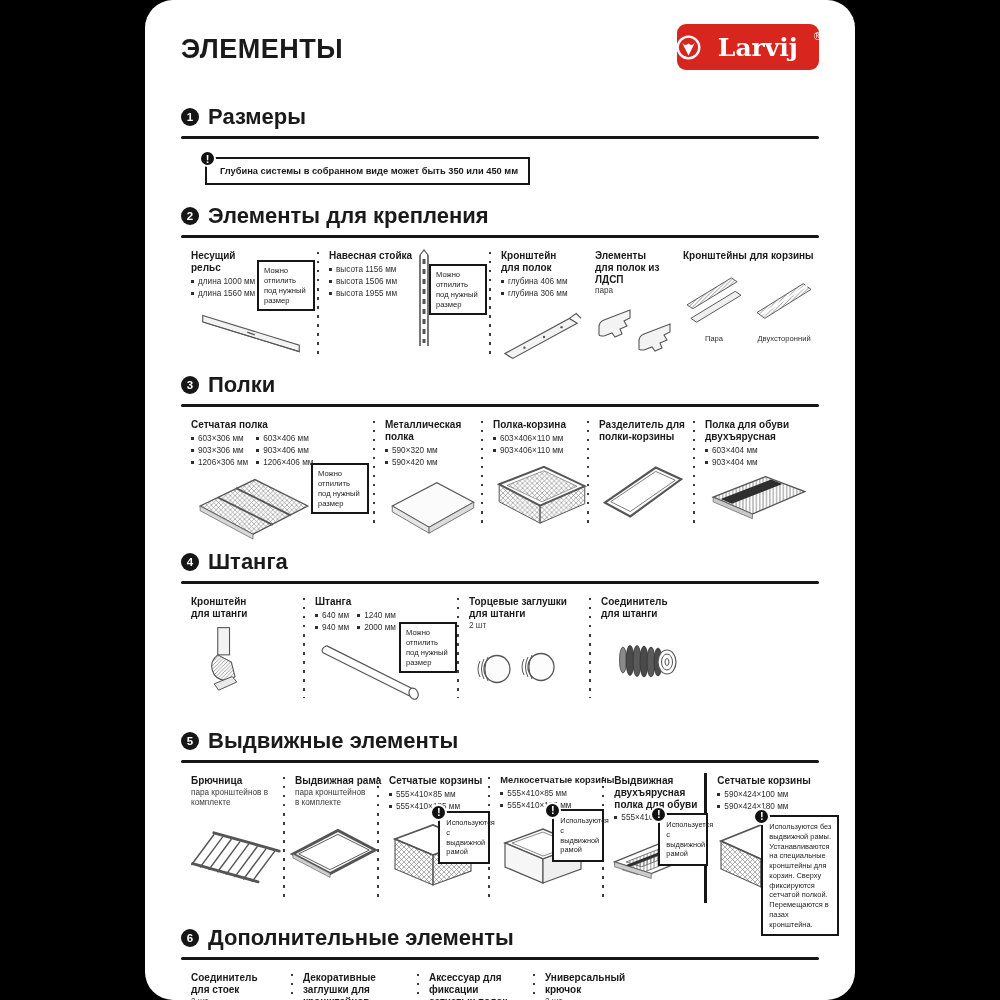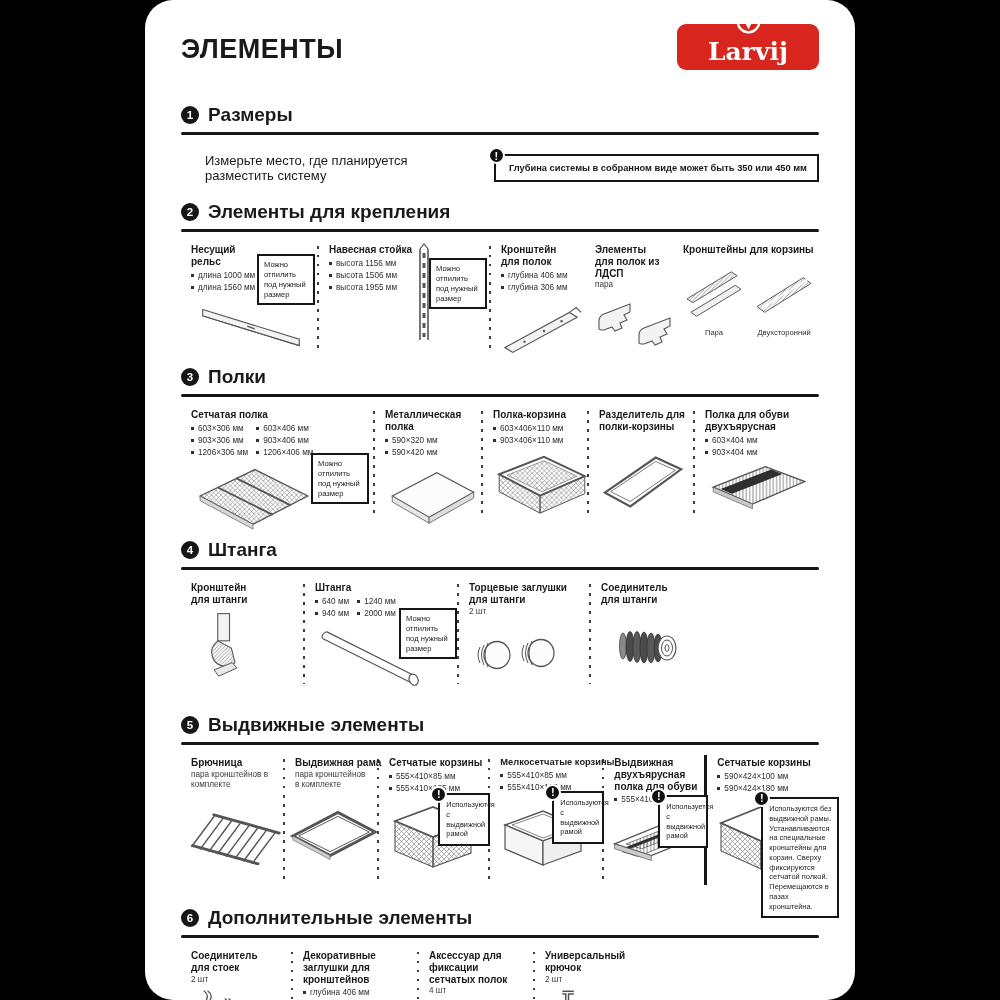--- a/index.html
+++ b/index.html
@@ -3,28 +3,28 @@
 <meta charset="utf-8">
 <style>
   * { box-sizing: border-box; margin: 0; padding: 0; }
   html,body { width:1000px; height:1000px; }
   body { background:#000; font-family:"Liberation Sans",sans-serif; color:#1a1a1a; position:relative; }
   .page { position:absolute; left:145px; top:0; width:710px; height:1000px; background:#fff; border-radius:28px; overflow:hidden; }
   .inner { padding:24px 36px 0 36px; }
 
   .masthead { display:flex; justify-content:space-between; align-items:flex-start;text-align:center; }
   h1 { font-size:27px; font-weight:800; letter-spacing:.5px; margin-top:10px; }
-  .logo { background:#d8251d; border-radius:9px; width:142px; height:46px; display:flex; align-items:center; justify-content:center; gap:4px; color:#fff;flex-direction:column; }
+  .logo { background:#d8251d; border-radius:9px; width:142px; height:46px; display:flex; align-items:center; justify-content:center; gap:16px; color:#fff; }
   .logo-text { font-family:"DejaVu Serif",serif; font-weight:bold; font-size:25px; line-height:1; }
   .logo-reg { font-size:10px; align-self:flex-start; margin-top:7px; }
 
   .section { margin-top:0; }
   .sec-head { display:flex; align-items:center; gap:9px; }
   .sec-num { width:18px; height:18px; flex:0 0 18px; border-radius:50%; background:#161616; color:#fff; font-weight:bold; font-size:11.5px; display:flex; align-items:center; justify-content:center; }
-  .sec-title { font-size:19px; font-weight:800; }
+  .sec-title { font-size:22px; font-weight:800; }
   .rule { height:3px; background:#161616; margin-top:6px; border-radius:2px; }
 
   .mt1 { margin-top:34px; } .mt2 { margin-top:18px; } .mt3 { margin-top:16px; }
   .mt4 { margin-top:22px; } .mt5 { margin-top:30px; } .mt6 { margin-top:22px; }
 
   .row { display:flex; align-items:stretch; margin-top:10px; }
   .vsep { width:2px; flex:0 0 2px; margin-top:4px;
           background-image:repeating-linear-gradient(to bottom,#3d3d3d 0 2.5px,transparent 2.5px 9px); }
   .vsolid { width:3px; flex:0 0 3px; background:#161616; }
   .cell { position:relative; padding:2px 6px 0 10px; }
@@ -84,21 +84,20 @@
     </div>
   </div>
 
   <div class="section mt1">
     <div class="sec-head">
       <span class="sec-num">1</span>
       <span class="sec-title">Размеры</span>
     </div>
     <div class="rule"></div>
     <div class="s1row">
-      <span class="s1text">Измерьте место, где планируется разместить систему</span>
       <span class="bignote">
         <span class="bang">!</span>
         <span>Глубина системы в собранном виде может быть 350 или 450 мм</span>
       </span>
     </div>
   </div>
 
   <div class="section mt2">
     <div class="sec-head">
       <span class="sec-num">2</span>

